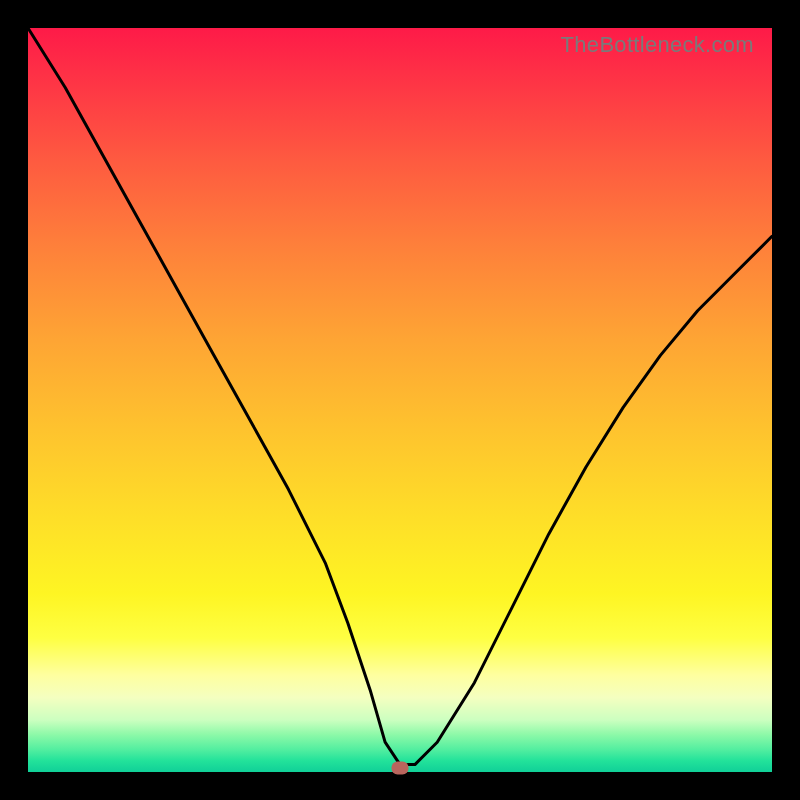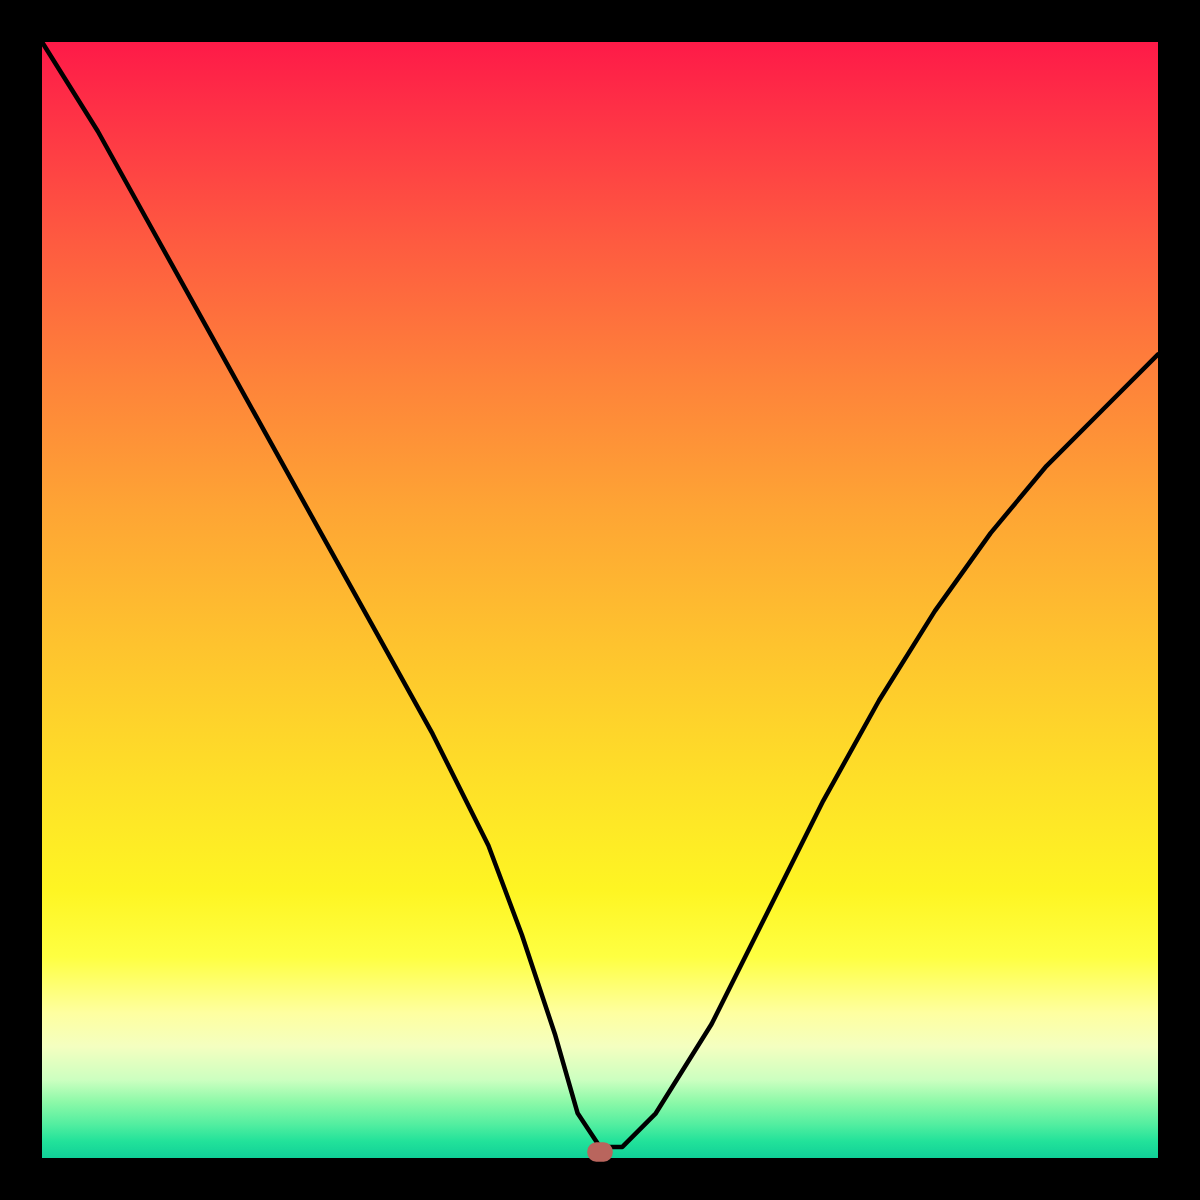--- a/index.html
+++ b/index.html
@@ -70,20 +70,21 @@
     transform: translate(-50%, -50%);
   }
 </style>
 </head>
 <body>
 
 <div class="frame">
 
   <div class="plot">
 
+    <div class="watermark">TheBottleneck.com</div>
 
     <svg class="curve" viewBox="0 0 744 744" preserveAspectRatio="none">
       <path id="curve-path" fill="none" stroke="#000" stroke-width="3" stroke-linejoin="round" stroke-linecap="round" d="M0.0 0.0 L37.2 59.5 L74.4 126.5 L111.6 193.4 L148.8 260.4 L186.0 327.4 L223.2 394.3 L260.4 461.3 L297.6 535.7 L319.9 595.2 L342.2 662.2 L357.1 714.2 L372.0 736.6 L386.9 736.6 L409.2 714.2 L446.4 654.7 L483.6 580.3 L520.8 505.9 L558.0 439.0 L595.2 379.4 L632.4 327.4 L669.6 282.7 L706.8 245.5 L744.0 208.3 "></path>
     </svg>
 
     <div id="marker" class="marker" style="left: 372px; top: 740.28px; background: rgb(185, 101, 93);"></div>
   </div>
 
 </div>
 

